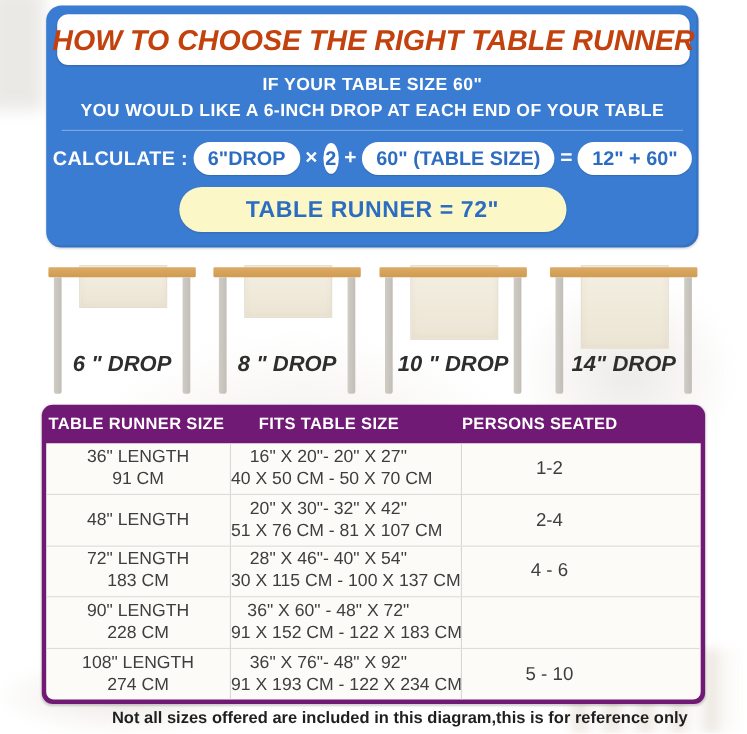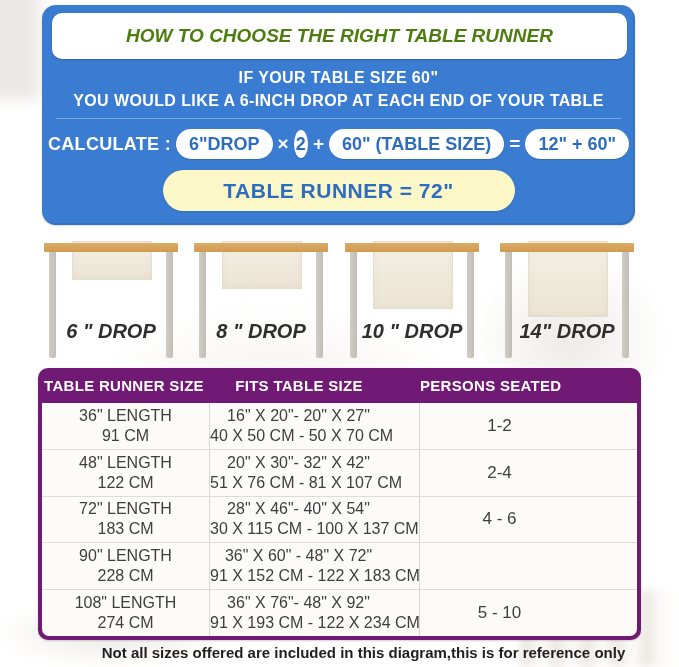--- a/index.html
+++ b/index.html
@@ -12,21 +12,21 @@
   .wm-mid{left:60px;top:300px;width:430px;height:280px;background:radial-gradient(ellipse at center,rgba(214,204,190,.38),rgba(214,204,190,0) 70%);filter:blur(6px);}
   .wm-right{left:470px;top:250px;width:200px;height:180px;background:radial-gradient(ellipse at center,rgba(205,198,188,.35),rgba(205,198,188,0) 70%);filter:blur(6px);}
   .wm-bottom{left:520px;top:590px;width:150px;height:77px;background:repeating-linear-gradient(90deg,rgba(200,185,165,.45) 0 14px,rgba(235,228,218,.25) 14px 30px);filter:blur(5px);opacity:.7;}
   .wm-bottomleft{left:0px;top:600px;width:220px;height:67px;background:radial-gradient(ellipse at center,rgba(210,200,188,.4),rgba(210,200,188,0) 75%);filter:blur(5px);}
 
   .z{position:absolute;z-index:1;}
 
   
   .card{left:42px;top:5px;width:593px;height:220px;background:#3a7cd1;border-radius:14px;box-shadow:inset -2px -2px 0 rgba(0,0,0,.08),0 1px 2px rgba(0,0,0,.15);}
   .title-box{position:absolute;left:10px;top:8px;right:8px;height:46px;background:#ffffff;border-radius:10px;display:flex;align-items:center;justify-content:center;box-shadow:0 1px 2px rgba(0,0,0,.18);}
-  .title-box span{font-size:19px;font-weight:800;font-style:italic;color:#4d7c0f;letter-spacing:0px;white-space:nowrap;}
+  .title-box span{font-size:26px;font-weight:800;font-style:italic;color:#c2410c;letter-spacing:0px;white-space:nowrap;}
   .sub{position:absolute;left:0;right:0;text-align:center;color:#ffffff;font-weight:700;font-size:16px;letter-spacing:.4px;white-space:nowrap;}
   .sub1{top:64px;}
   .sub2{top:87px;}
   .card-divider{position:absolute;left:14px;right:14px;top:113px;height:1px;background:rgba(255,255,255,.35);}
   .calc-row{position:absolute;left:6px;right:6px;top:122px;height:34px;display:flex;align-items:center;justify-content:center;gap:5px;color:#ffffff;font-weight:700;font-size:18px;white-space:nowrap;}
   .calc-label{font-size:18px;letter-spacing:.3px;}
   .pill{background:#ffffff;color:#2d6dc1;border-radius:17px;padding:4px 13px;font-weight:700;font-size:18px;line-height:22px;box-shadow:0 1px 1px rgba(0,0,0,.15);}
   .circle{background:#ffffff;color:#2d6dc1;border-radius:50%;width:28px;height:28px;display:flex;align-items:center;justify-content:center;font-weight:700;font-size:18px;box-shadow:0 1px 1px rgba(0,0,0,.15);}
   .op{font-size:19px;}
   .result-pill{position:absolute;left:50%;transform:translateX(-50%);top:165px;width:352px;height:41px;background:#fbf7c7;border-radius:21px;display:flex;align-items:center;justify-content:center;color:#2d6dc1;font-weight:800;font-size:21px;letter-spacing:.5px;box-shadow:0 1px 2px rgba(0,0,0,.12);}
@@ -141,21 +141,20 @@
         <div class="tc tc2">
           <span>16" X 20"- 20" X 27"</span>
           <span>40 X 50 CM - 50 X 70 CM</span>
         </div>
         <div class="tc tc3">1-2</div>
       </div>
 
       <div class="trow">
         <div class="tc tc1">
           <span>48" LENGTH</span>
-          <span>122 CM</span>
         </div>
         <div class="tc tc2">
           <span>20" X 30"- 32" X 42"</span>
           <span>51 X 76 CM - 81 X 107 CM</span>
         </div>
         <div class="tc tc3">2-4</div>
       </div>
 
       <div class="trow">
         <div class="tc tc1">

